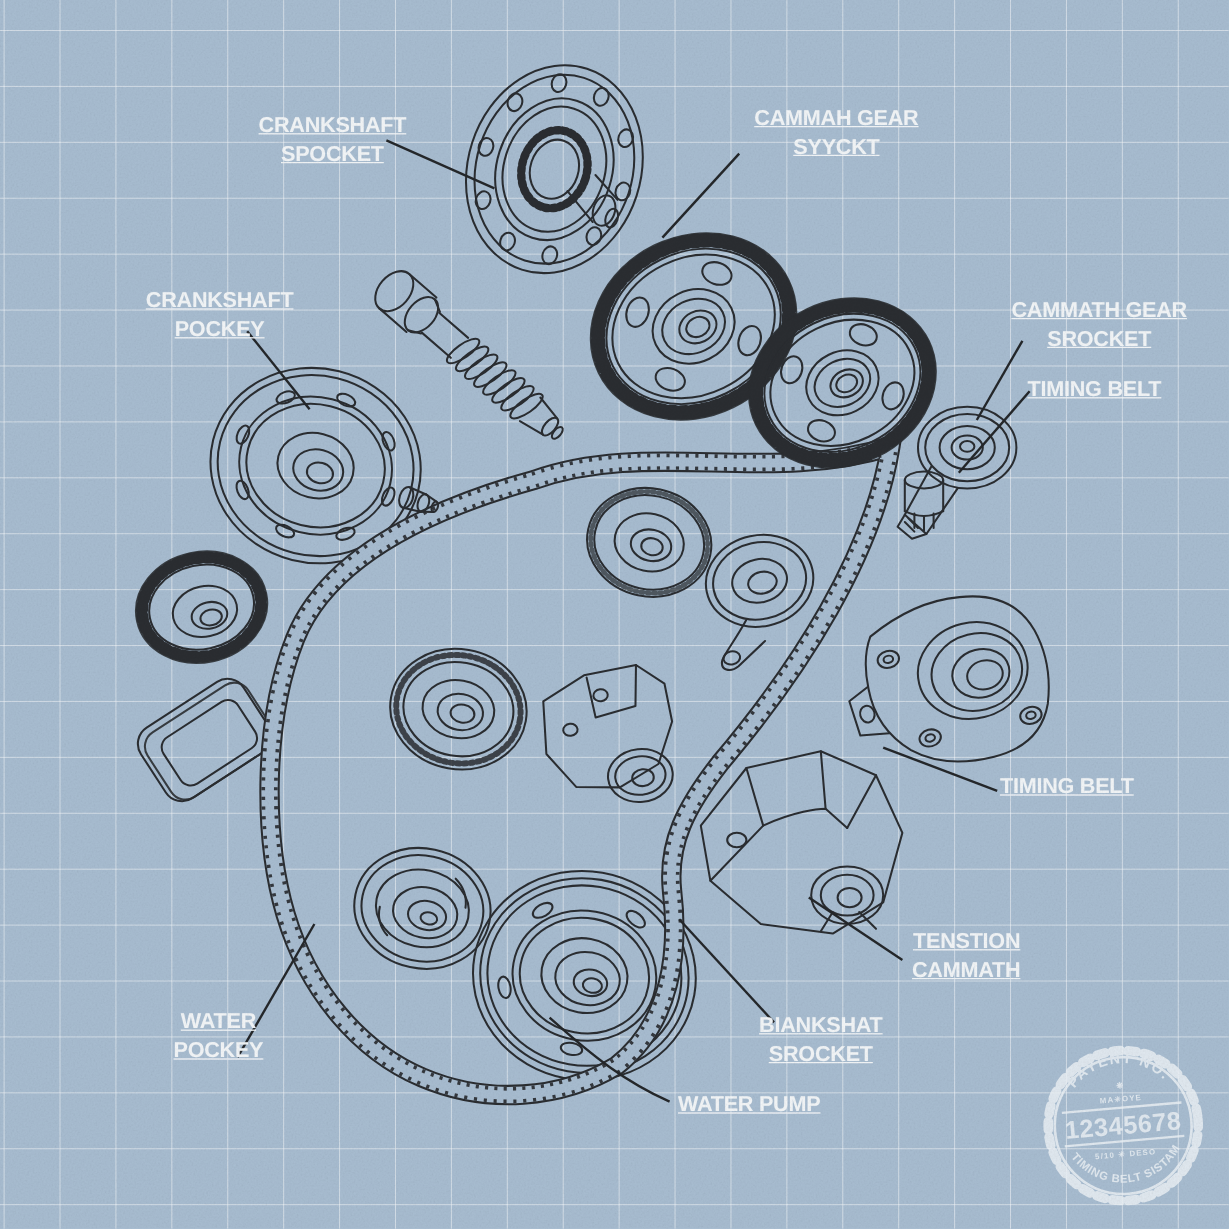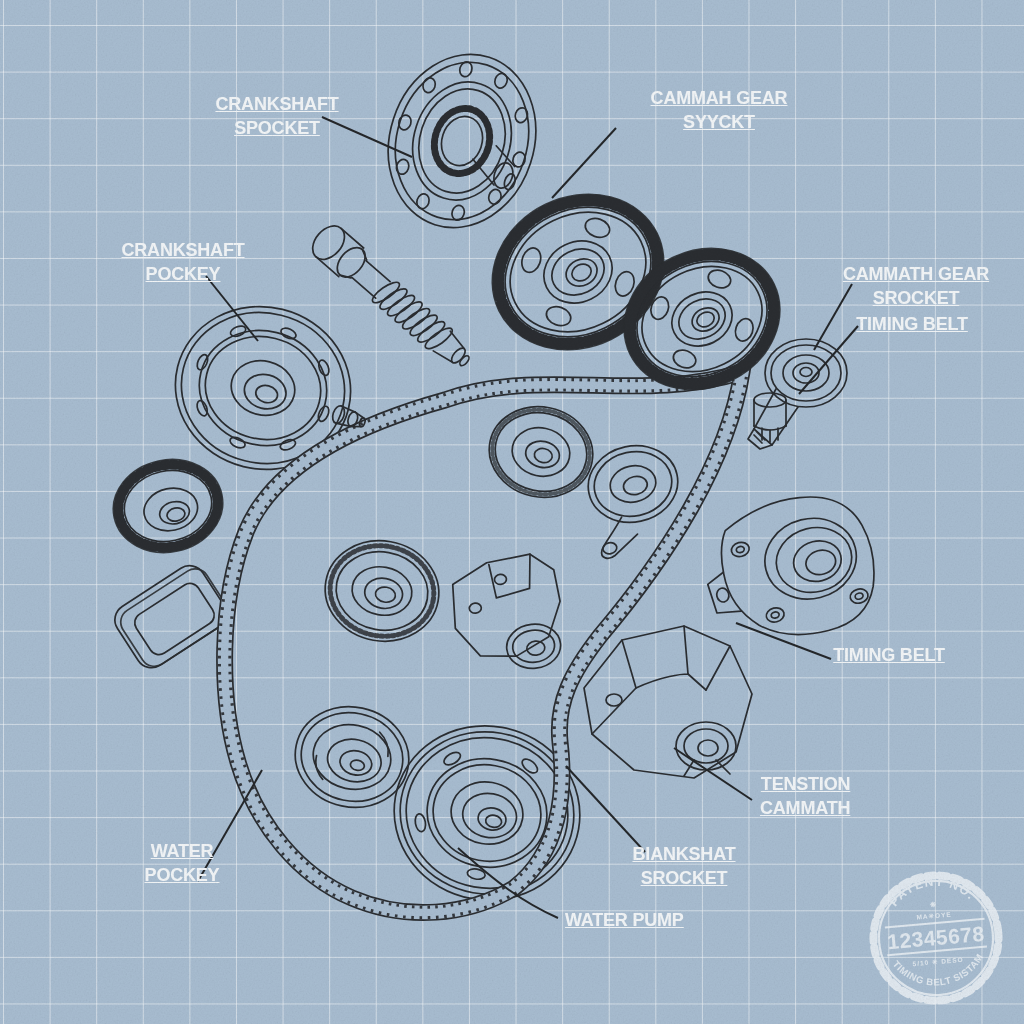--- a/index.html
+++ b/index.html
@@ -298,29 +298,29 @@
     <text class="stamp-txt" y="7" font-size="21" letter-spacing="0.5" text-anchor="middle">12345678</text>
     <text class="stamp-txt" y="26" font-size="6.5" letter-spacing="1" text-anchor="middle">5/10 ✳ DESO</text>
   </g>
 </svg>
 
 <div class="labels">
   <div class="lbl center" style="left:277px;top:92px;">
     <span>CRANKSHAFT</span>
     <span>SPOCKET</span>
   </div>
-  <div class="lbl center" style="left:697px;top:86px;margin-left:22px;">
+  <div class="lbl center" style="left:697px;top:86px;">
     <span>CAMMAH GEAR</span>
     <span>SYYCKT</span>
   </div>
   <div class="lbl center" style="left:183px;top:238px;">
     <span>CRANKSHAFT</span>
     <span>POCKEY</span>
   </div>
-  <div class="lbl center" style="left:916px;top:246px;margin-top:16px;">
+  <div class="lbl center" style="left:916px;top:246px;">
     <span>CAMMATH GEAR</span>
     <span>SROCKET</span>
   </div>
   <div class="lbl center" style="left:912px;top:312px;">
     <span>TIMING BELT</span>
   </div>
   <div class="lbl center" style="left:889px;top:643px;">
     <span>TIMING BELT</span>
   </div>
   <div class="lbl left" style="left:760px;top:772px;">

